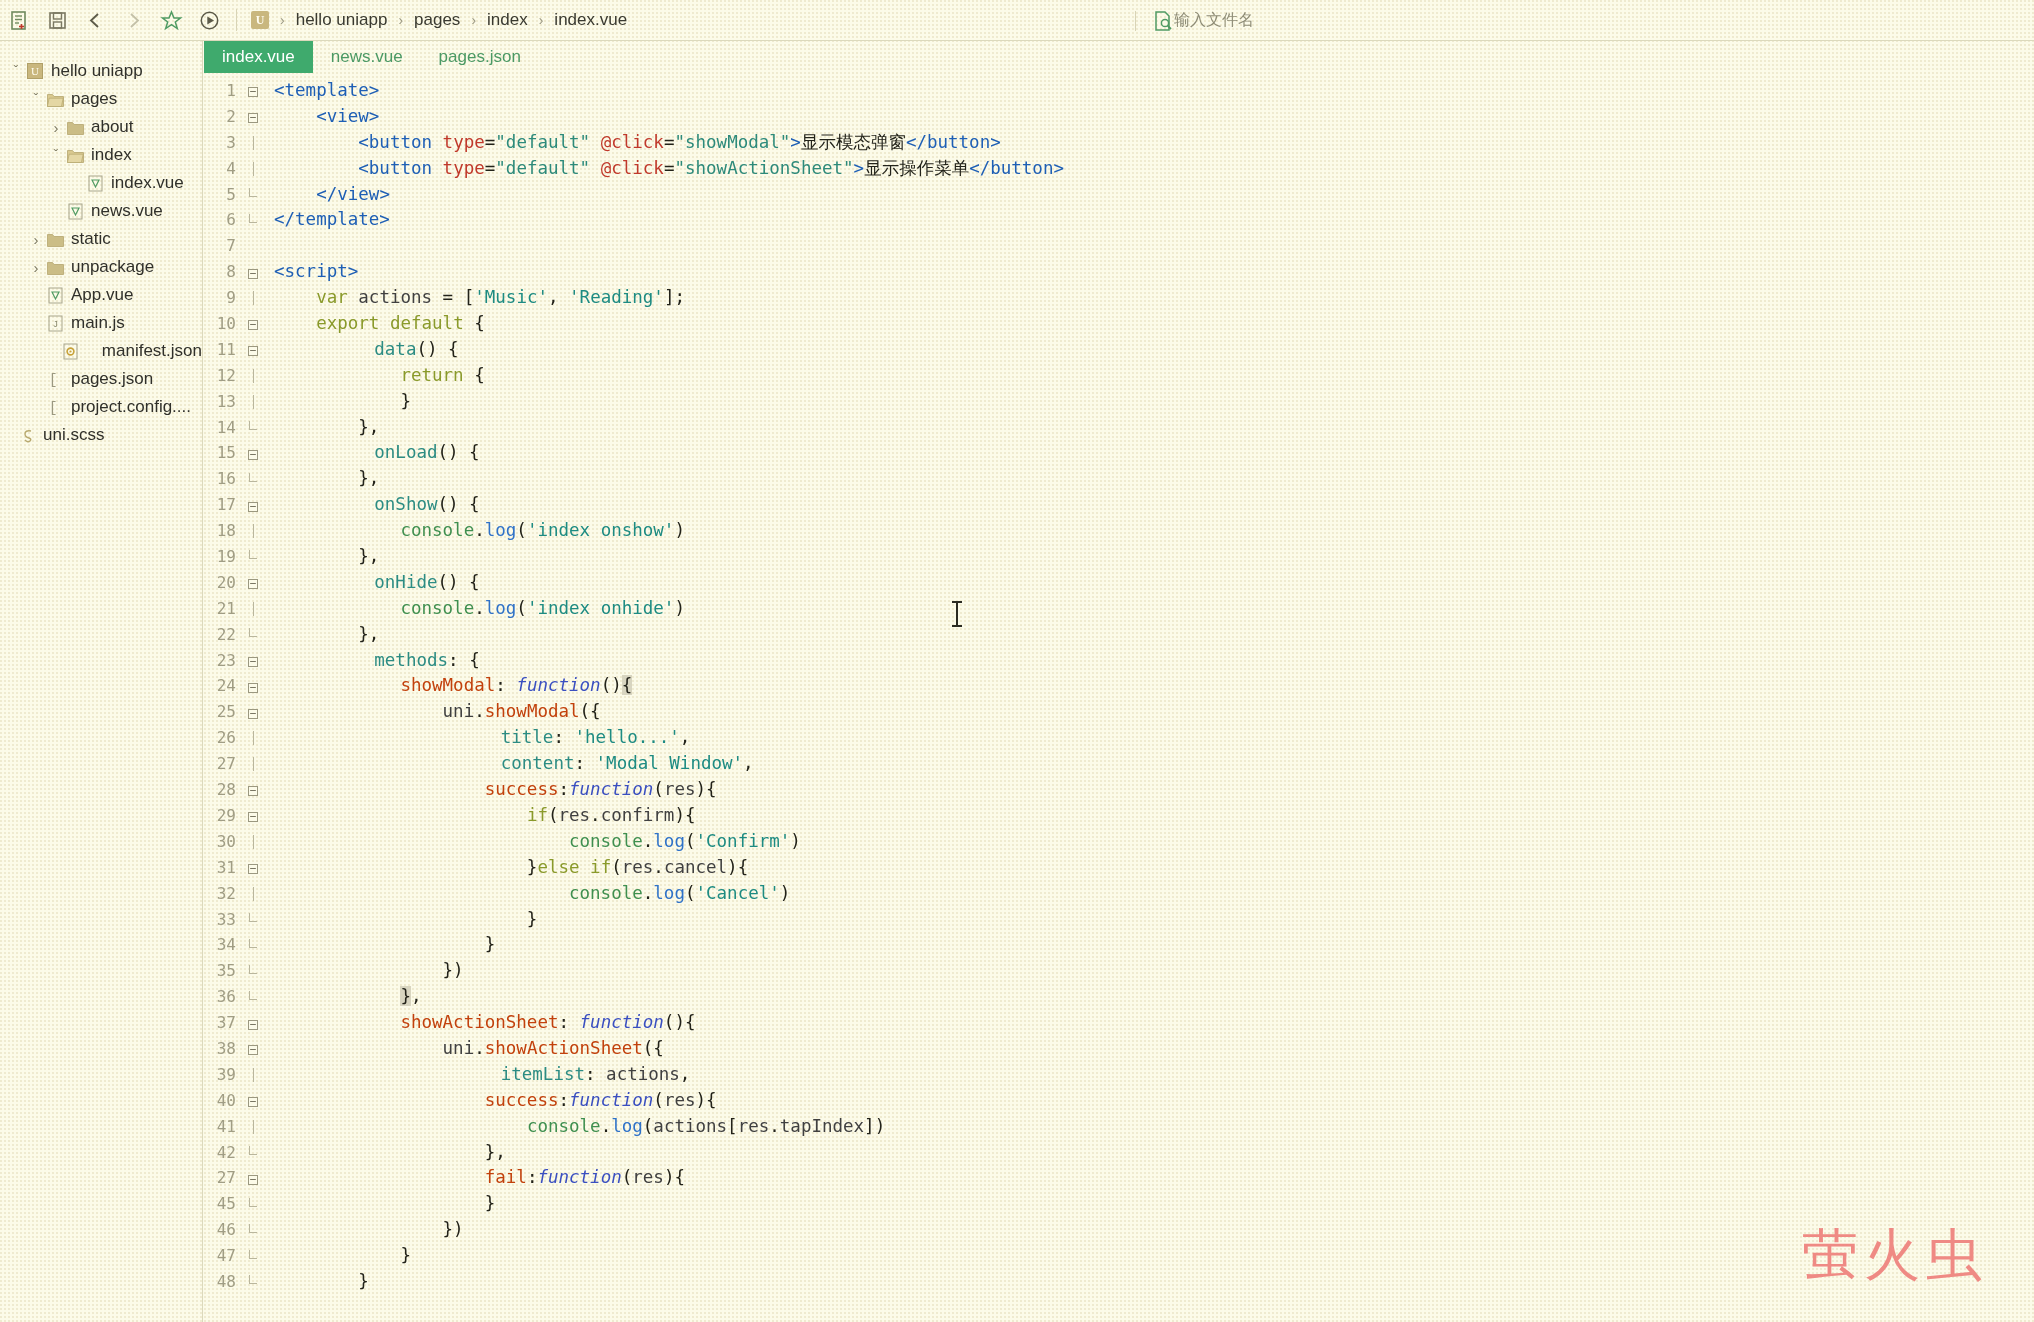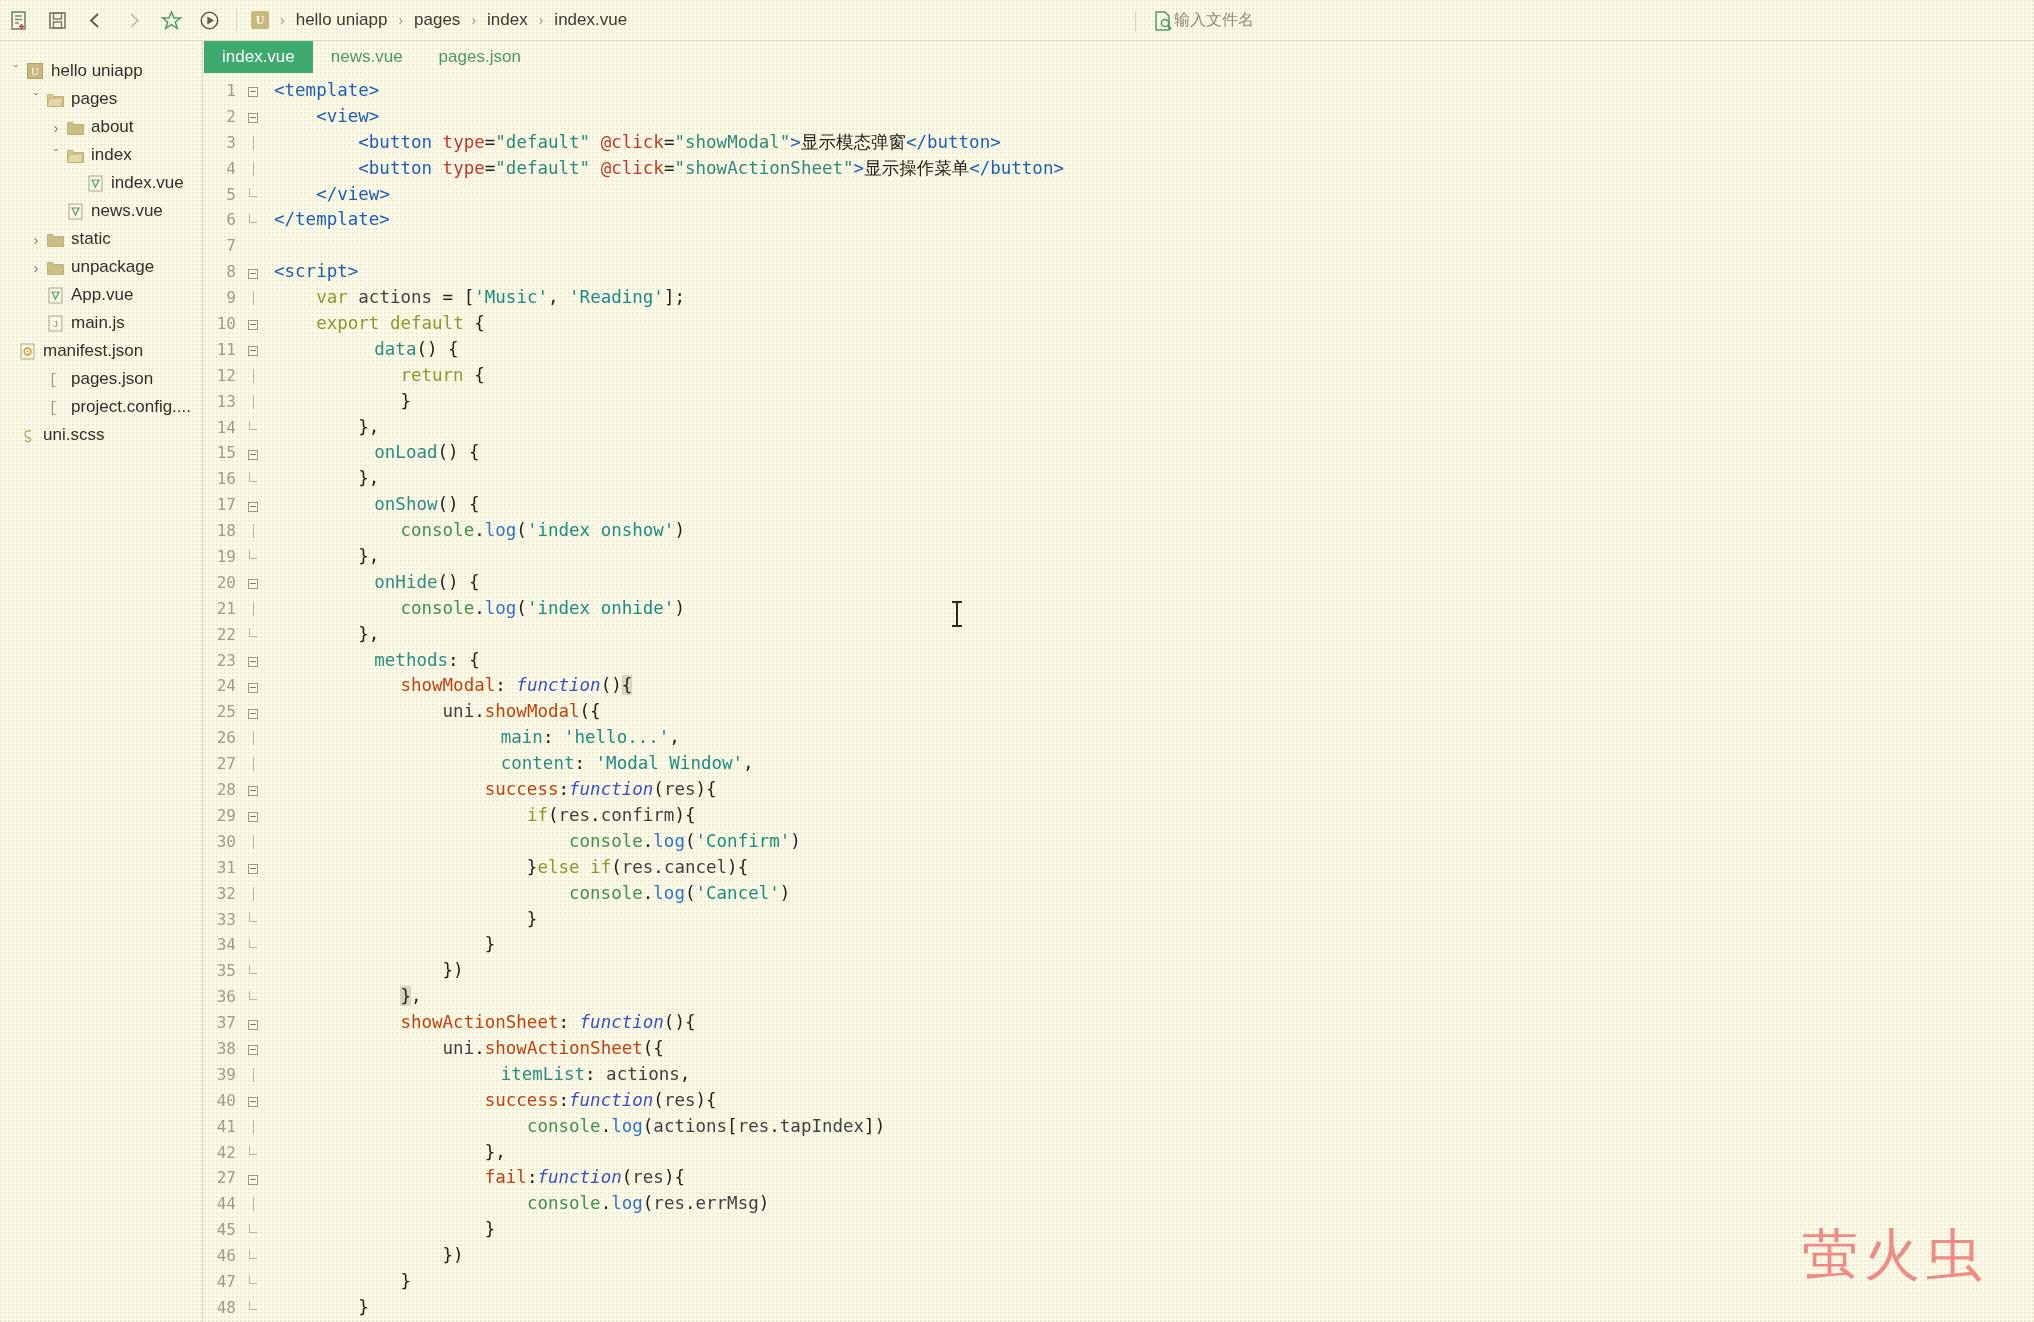--- a/index.html
+++ b/index.html
@@ -441,21 +441,21 @@
       <div class="tree-row" style="padding-left: 28px;">
         <span class="twisty"></span>
         <span class="ficon">
           <svg width="15" height="17" viewBox="0 0 15 17">
                 <rect x="1" y="1" width="13" height="15" fill="none" stroke="#a8a68c" stroke-width="1"></rect>
                 <text x="7.5" y="12" font-size="9" text-anchor="middle" fill="#8a8a6e" font-family="Liberation Mono, monospace">J</text>
               </svg>
         </span>
         <span class="tree-label">main.js</span>
       </div>
-      <div class="tree-row" style="">
+      <div class="tree-row" style="padding-left: 28px; justify-content: space-between;">
         <span class="twisty"></span>
         <span class="ficon">
           <svg width="15" height="17" viewBox="0 0 15 17">
                 <rect x="1" y="1" width="13" height="15" fill="none" stroke="#a8a68c" stroke-width="1"></rect>
                 <circle cx="7.5" cy="8.5" r="3.4" fill="none" stroke="#c7a23a" stroke-width="1.6"></circle>
                 <circle cx="7.5" cy="8.5" r="1.1" fill="#c7a23a"></circle>
               </svg>
         </span>
         <span class="tree-label">manifest.json</span>
       </div>
@@ -523,39 +523,38 @@
       <div class="line"><span class="ln">16</span><span class="fold"><span class="elbow"></span></span><span class="code">        },</span></div>
       <div class="line"><span class="ln">17</span><span class="fold"><span class="box">−</span></span><span class="code">        <span class="t-prop">onShow</span>() {</span></div>
       <div class="line"><span class="ln">18</span><span class="fold"><span class="bar"></span></span><span class="code">            <span class="t-obj">console</span>.<span class="t-meth">log</span>(<span class="t-str">'index onshow'</span>)</span></div>
       <div class="line"><span class="ln">19</span><span class="fold"><span class="elbow"></span></span><span class="code">        },</span></div>
       <div class="line"><span class="ln">20</span><span class="fold"><span class="box">−</span></span><span class="code">        <span class="t-prop">onHide</span>() {</span></div>
       <div class="line"><span class="ln">21</span><span class="fold"><span class="bar"></span></span><span class="code">            <span class="t-obj">console</span>.<span class="t-meth">log</span>(<span class="t-str">'index onhide'</span>)</span></div>
       <div class="line"><span class="ln">22</span><span class="fold"><span class="elbow"></span></span><span class="code">        },</span></div>
       <div class="line"><span class="ln">23</span><span class="fold"><span class="box">−</span></span><span class="code">        <span class="t-prop">methods</span>: {</span></div>
       <div class="line"><span class="ln">24</span><span class="fold"><span class="box">−</span></span><span class="code">            <span class="t-fn">showModal</span>: <span class="t-kwi">function</span>()<span class="sel-brace">{</span></span></div>
       <div class="line"><span class="ln">25</span><span class="fold"><span class="box">−</span></span><span class="code">                <span class="t-plain">uni</span>.<span class="t-fn">showModal</span>({</span></div>
-      <div class="line"><span class="ln">26</span><span class="fold"><span class="bar"></span></span><span class="code">                    <span class="t-prop">main</span>: <span class="t-str">'hello...'</span>,</span></div>
+      <div class="line"><span class="ln">26</span><span class="fold"><span class="bar"></span></span><span class="code">                    <span class="t-prop">title</span>: <span class="t-str">'hello...'</span>,</span></div>
       <div class="line"><span class="ln">27</span><span class="fold"><span class="bar"></span></span><span class="code">                    <span class="t-prop">content</span>: <span class="t-str">'Modal Window'</span>,</span></div>
       <div class="line"><span class="ln">28</span><span class="fold"><span class="box">−</span></span><span class="code">                    <span class="t-fn">success</span>:<span class="t-kwi">function</span>(<span class="t-plain">res</span>){</span></div>
       <div class="line"><span class="ln">29</span><span class="fold"><span class="box">−</span></span><span class="code">                        <span class="t-kw">if</span>(<span class="t-plain">res</span>.<span class="t-plain">confirm</span>){</span></div>
       <div class="line"><span class="ln">30</span><span class="fold"><span class="bar"></span></span><span class="code">                            <span class="t-obj">console</span>.<span class="t-meth">log</span>(<span class="t-str">'Confirm'</span>)</span></div>
       <div class="line"><span class="ln">31</span><span class="fold"><span class="box">−</span></span><span class="code">                        }<span class="t-kw">else</span> <span class="t-kw">if</span>(<span class="t-plain">res</span>.<span class="t-plain">cancel</span>){</span></div>
       <div class="line"><span class="ln">32</span><span class="fold"><span class="bar"></span></span><span class="code">                            <span class="t-obj">console</span>.<span class="t-meth">log</span>(<span class="t-str">'Cancel'</span>)</span></div>
       <div class="line"><span class="ln">33</span><span class="fold"><span class="elbow"></span></span><span class="code">                        }</span></div>
       <div class="line"><span class="ln">34</span><span class="fold"><span class="elbow"></span></span><span class="code">                    }</span></div>
       <div class="line"><span class="ln">35</span><span class="fold"><span class="elbow"></span></span><span class="code">                })</span></div>
       <div class="line"><span class="ln">36</span><span class="fold"><span class="elbow"></span></span><span class="code">            <span class="sel-brace">}</span>,</span></div>
       <div class="line"><span class="ln">37</span><span class="fold"><span class="box">−</span></span><span class="code">            <span class="t-fn">showActionSheet</span>: <span class="t-kwi">function</span>(){</span></div>
       <div class="line"><span class="ln">38</span><span class="fold"><span class="box">−</span></span><span class="code">                <span class="t-plain">uni</span>.<span class="t-fn">showActionSheet</span>({</span></div>
       <div class="line"><span class="ln">39</span><span class="fold"><span class="bar"></span></span><span class="code">                    <span class="t-prop">itemList</span>: <span class="t-plain">actions</span>,</span></div>
       <div class="line"><span class="ln">40</span><span class="fold"><span class="box">−</span></span><span class="code">                    <span class="t-fn">success</span>:<span class="t-kwi">function</span>(<span class="t-plain">res</span>){</span></div>
       <div class="line"><span class="ln">41</span><span class="fold"><span class="bar"></span></span><span class="code">                        <span class="t-obj">console</span>.<span class="t-meth">log</span>(<span class="t-plain">actions</span>[<span class="t-plain">res</span>.<span class="t-plain">tapIndex</span>])</span></div>
       <div class="line"><span class="ln">42</span><span class="fold"><span class="elbow"></span></span><span class="code">                    },</span></div>
       <div class="line"><span class="ln">27</span><span class="fold"><span class="box">−</span></span><span class="code">                    <span class="t-fn">fail</span>:<span class="t-kwi">function</span>(<span class="t-plain">res</span>){</span></div>
-      <div class="line"><span class="ln">44</span><span class="fold"><span class="bar"></span></span><span class="code">                        <span class="t-obj">console</span>.<span class="t-meth">log</span>(<span class="t-plain">res</span>.<span class="t-plain">errMsg</span>)</span></div>
       <div class="line"><span class="ln">45</span><span class="fold"><span class="elbow"></span></span><span class="code">                    }</span></div>
       <div class="line"><span class="ln">46</span><span class="fold"><span class="elbow"></span></span><span class="code">                })</span></div>
       <div class="line"><span class="ln">47</span><span class="fold"><span class="elbow"></span></span><span class="code">            }</span></div>
       <div class="line"><span class="ln">48</span><span class="fold"><span class="elbow"></span></span><span class="code">        }</span></div>
     </div>
   <div class="mouse-caret"></div>
 </div>
 
 <div class="watermark">萤火虫</div>
 

